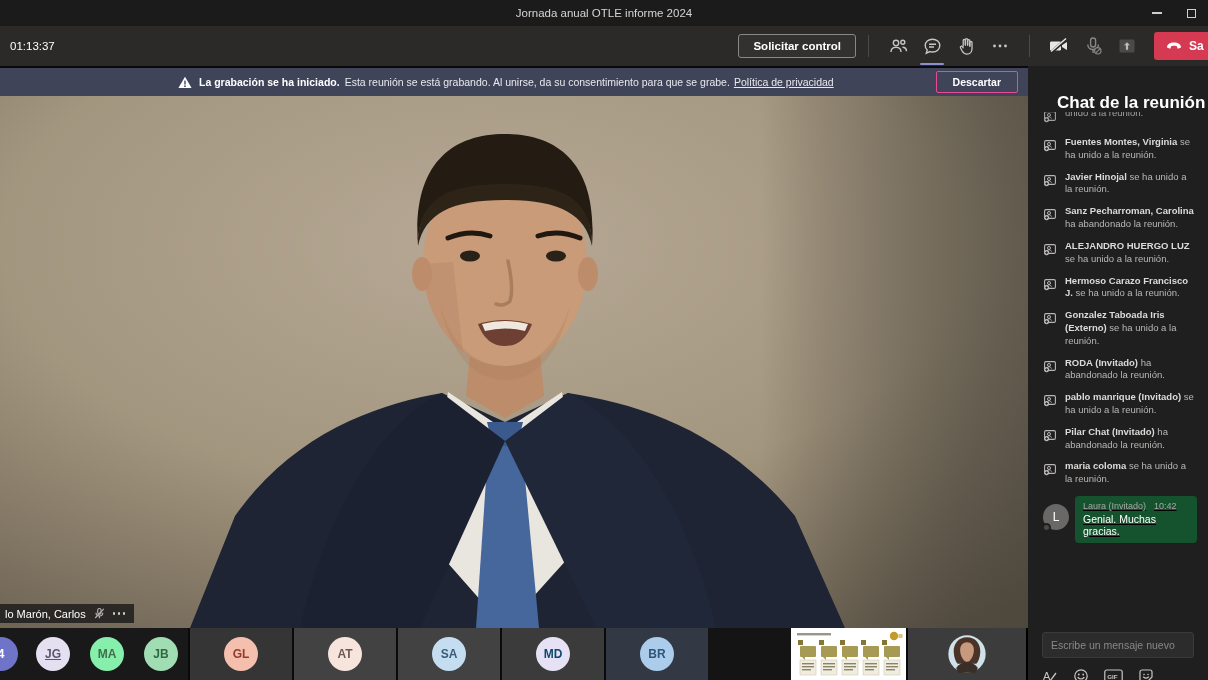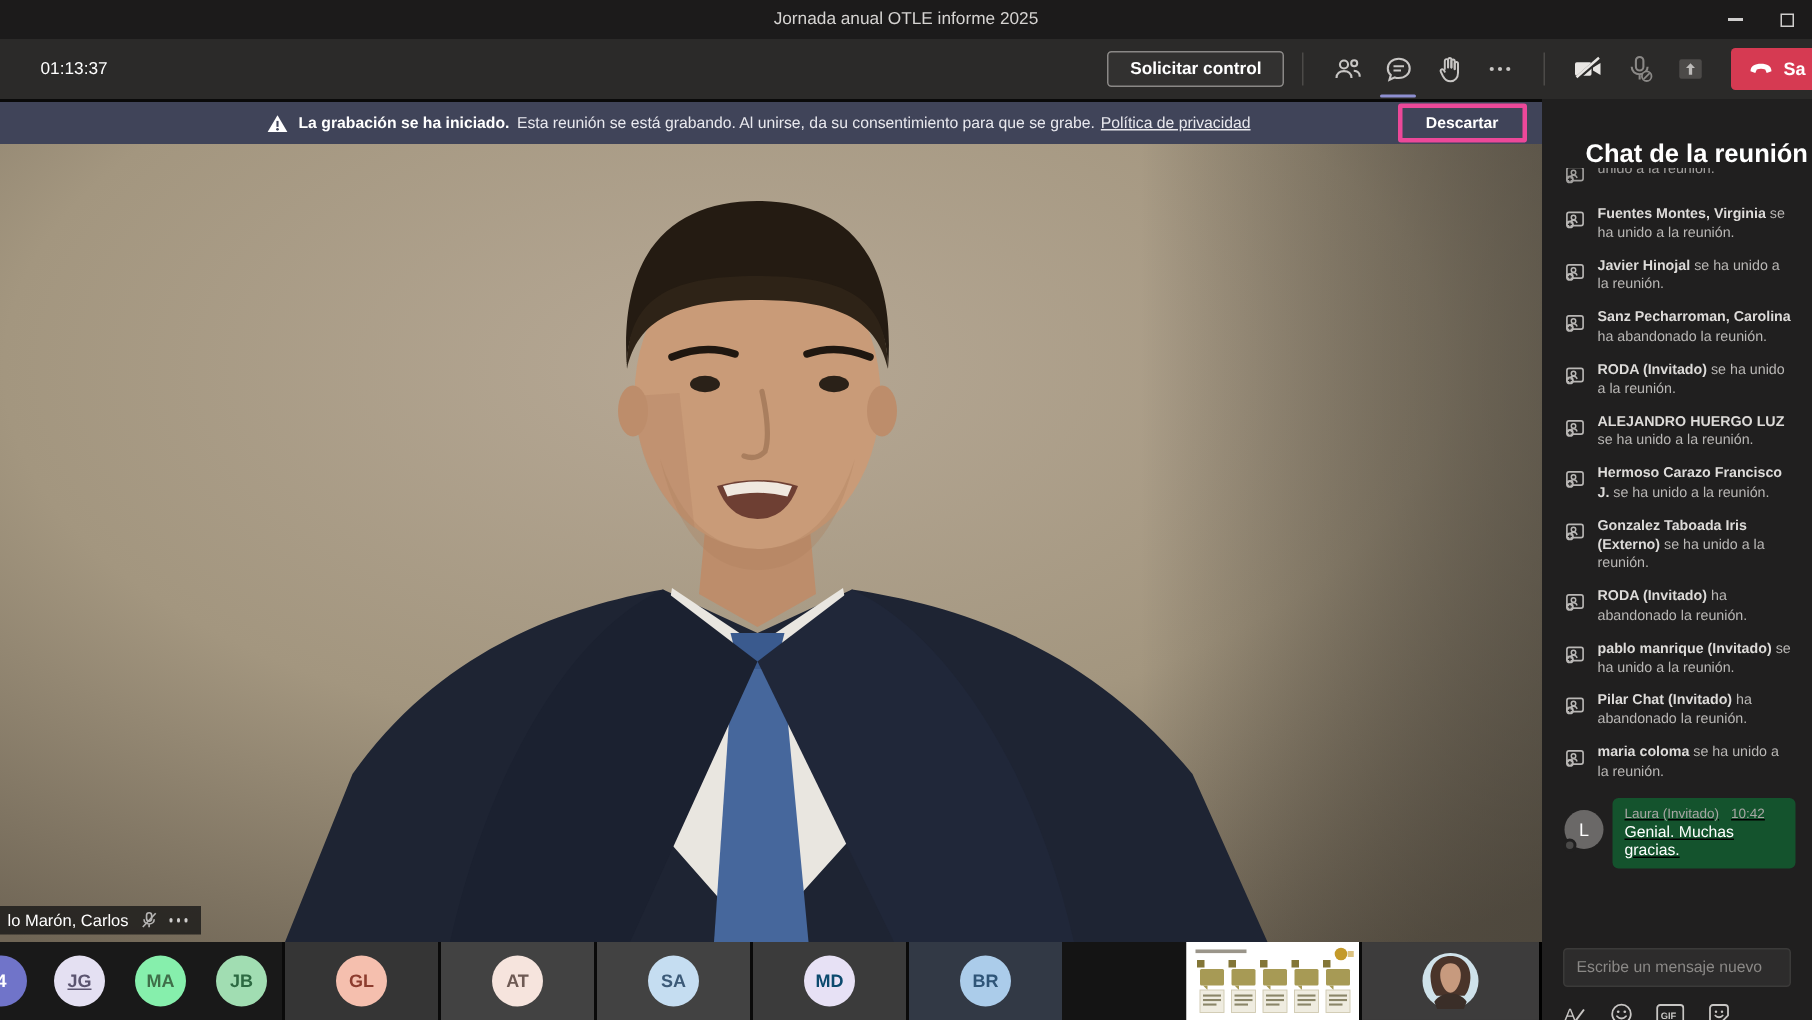--- a/index.html
+++ b/index.html
@@ -12,21 +12,21 @@
     background:#1c1b1b; display:flex; align-items:center; justify-content:center; }
   #titlebar .win-title { color:#d6d4d2; font-size:11.5px; }
   .win-controls { position:absolute; right:0; top:0; height:26px; display:flex; }
   .win-btn { width:34px; height:26px; display:flex; align-items:center; justify-content:center; color:#cfcecd; }
   .glyph-min { width:10px; height:1.5px; background:#cfcecd; }
   .glyph-max { width:9px; height:9px; border:1.5px solid #cfcecd; }
 
   
   #toolbar { position:absolute; left:0; top:26px; width:1208px; height:40px;
     background:#2b2a29; display:flex; align-items:center; }
-  #timer { color:#ffffff; font-size:11.5px; margin-left:27px;text-align:center; }
+  #timer { color:#ffffff; font-size:11.5px; margin-left:10px;text-align:center; }
   #toolbar-right { margin-left:auto; display:flex; align-items:center; height:40px; }
   .btn-request { background:#323130; border:1px solid #8a8886; border-radius:3px;
     color:#fff; font-size:11.5px; font-weight:bold; padding:5px 14px; cursor:pointer; }
   .tb-sep { width:1px; height:22px; background:#4c4a48; margin:0 12px; }
   .tb-ic { width:30px; height:32px; display:flex; align-items:center; justify-content:center;
     position:relative; margin:0 2px; cursor:pointer; }
   .tb-ic svg { display:block; }
   .tb-ic.active::after { content:""; position:absolute; left:3px; right:3px; bottom:-3px;
     height:2.5px; background:#8e8fd1; border-radius:2px; }
   .btn-leave { height:28px; background:#d63a52; border-radius:3px 0 0 3px; display:flex;
@@ -35,21 +35,21 @@
 
   
   #stage { position:absolute; left:0; top:66px; width:1028px; height:562px; background:#0a0a0a; overflow:hidden; }
   #video { position:absolute; left:0; top:30px; width:1028px; height:532px; }
   #banner { position:absolute; left:0; top:2px; width:1028px; height:28px; background:#404459;
     display:flex; align-items:center; color:#fff; font-size:10.5px; }
   #banner .warn { margin:0 7px 0 178px; display:flex; }
   #banner b { font-weight:bold; margin-right:5px; }
   #banner .ban-body { color:#e8e8ee; }
   #banner .ban-link { color:#e8e8ee; text-decoration:underline; margin-left:4px; cursor:pointer; }
-  .btn-dismiss { margin-left:auto; margin-right:10px; background:transparent; border:3px solid #ec4899;
+  .btn-dismiss { margin-left:auto; margin-right:10px; background:transparent; border:1px solid #ec4899;
     border-radius:2px; color:#fff; font-size:10.5px; font-weight:bold; padding:4px 16px; cursor:pointer; }
   #name-label { position:absolute; left:-5px; bottom:5px; background:rgba(22,22,22,.78);
     color:#fff; font-size:11px; display:flex; align-items:center; gap:7px; padding:3px 9px 3px 10px; }
   #name-label svg { opacity:.85; }
   .dots3 { display:flex; gap:2.5px; align-items:center; }
   .dots3 i { width:2.5px; height:2.5px; background:#cfcecd; border-radius:50%; display:block; }
 
   
   #filmstrip { position:absolute; left:0; top:628px; width:1028px; height:52px; background:#000;
     display:flex; }
@@ -83,21 +83,21 @@
   #composer input { width:100%; height:100%; background:transparent; border:none; outline:none;
     color:#d6d4d2; font-size:10.5px; padding:0 8px; font-family:"Liberation Sans", sans-serif; }
   #composer input::placeholder { color:#8a8886; }
   #composer-icons { position:absolute; left:14px; top:602px; display:flex; gap:15px; align-items:center; }
   #composer-icons svg { display:block; }
 </style>
 </head>
 <body>
 
 <div id="titlebar">
-  <span class="win-title">Jornada anual OTLE informe 2025</span>
+  <span class="win-title">Jornada anual OTLE informe 2024</span>
   <div class="win-controls">
     <div class="win-btn">
         <span class="glyph-min"></span>
       </div>
     <div class="win-btn">
         <span class="glyph-max"></span>
       </div>
   </div>
 </div>
 
@@ -425,32 +425,20 @@
         <circle cx="6" cy="6" r="1.5" fill="none" stroke="#b9b7b5" stroke-width="1"></circle>
         <path d="M3.6 9.6c.4-1.2 1.3-1.8 2.4-1.8s2 .6 2.4 1.8" fill="none" stroke="#b9b7b5" stroke-width="1"></path>
         <circle cx="3.6" cy="10.6" r="2.6" fill="#b9b7b5"></circle>
         <path d="M3.6 9.3v2.6M2.3 10.6h2.6" stroke="#201f1f" stroke-width=".9"></path>
       </svg>
     </span>
     <span class="ev-text"><span class="ev-name">Sanz Pecharroman, Carolina</span><span class="ev-rest"> ha abandonado la reunión.</span></span>
   </div>
 
 
-  <div class="chat-event">
-    <span class="ev-ic">
-      <svg width="14" height="14" viewBox="0 0 14 14">
-        <rect x="1.6" y="2.6" width="10.8" height="8.8" rx="1.4" fill="none" stroke="#b9b7b5" stroke-width="1.1"></rect>
-        <circle cx="6" cy="6" r="1.5" fill="none" stroke="#b9b7b5" stroke-width="1"></circle>
-        <path d="M3.6 9.6c.4-1.2 1.3-1.8 2.4-1.8s2 .6 2.4 1.8" fill="none" stroke="#b9b7b5" stroke-width="1"></path>
-        <circle cx="3.6" cy="10.6" r="2.6" fill="#b9b7b5"></circle>
-        <path d="M3.6 9.3v2.6M2.3 10.6h2.6" stroke="#201f1f" stroke-width=".9"></path>
-      </svg>
-    </span>
-    <span class="ev-text"><span class="ev-name">RODA (Invitado)</span><span class="ev-rest"> se ha unido a la reunión.</span></span>
-  </div>
 
   <div class="chat-event">
     <span class="ev-ic">
       <svg width="14" height="14" viewBox="0 0 14 14">
         <rect x="1.6" y="2.6" width="10.8" height="8.8" rx="1.4" fill="none" stroke="#b9b7b5" stroke-width="1.1"></rect>
         <circle cx="6" cy="6" r="1.5" fill="none" stroke="#b9b7b5" stroke-width="1"></circle>
         <path d="M3.6 9.6c.4-1.2 1.3-1.8 2.4-1.8s2 .6 2.4 1.8" fill="none" stroke="#b9b7b5" stroke-width="1"></path>
         <circle cx="3.6" cy="10.6" r="2.6" fill="#b9b7b5"></circle>
         <path d="M3.6 9.3v2.6M2.3 10.6h2.6" stroke="#201f1f" stroke-width=".9"></path>
       </svg>

